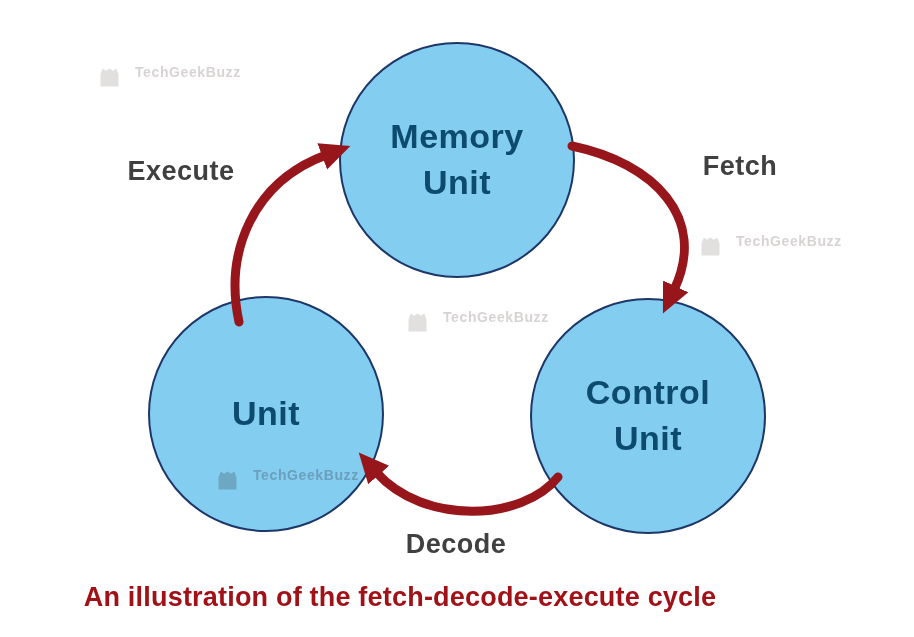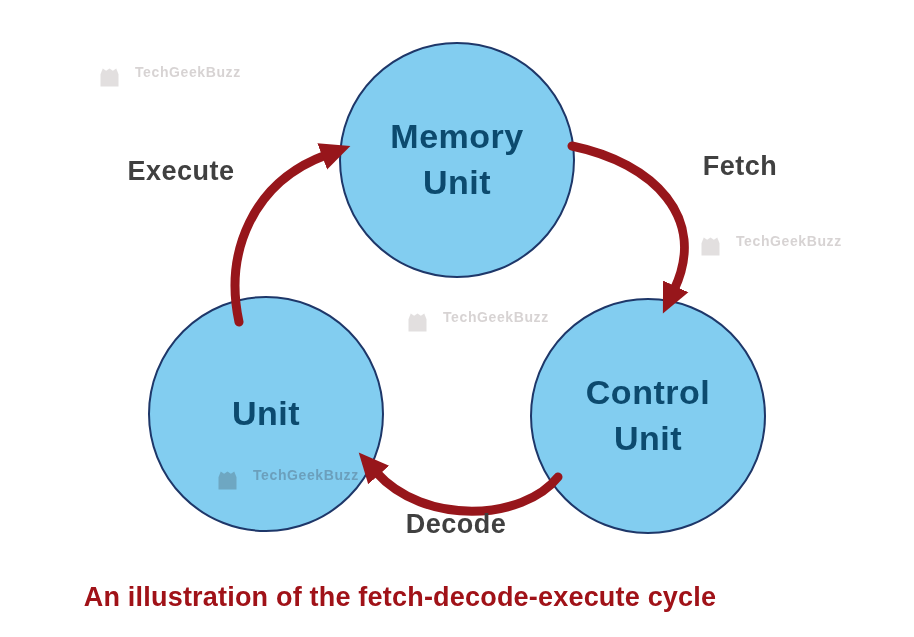--- a/index.html
+++ b/index.html
@@ -64,21 +64,21 @@
     color: #404040;
     font-weight: 800;
     font-size: 27px;
     letter-spacing: 0.5px;
     z-index: 4;
     transform: translate(-50%, -50%);
     white-space: nowrap;
   }
   .label-execute { left: 181px; top: 171px; }
   .label-fetch   { left: 740px; top: 166px; }
-  .label-decode  { left: 456px; top: 524px; }
+  .label-decode  { left: 456px; top: 544px; }
 
   
   .caption {
     position: absolute;
     left: 0;
     top: 582px;
     width: 800px;
     text-align: center;
     color: #A01218;
     font-weight: 800;

